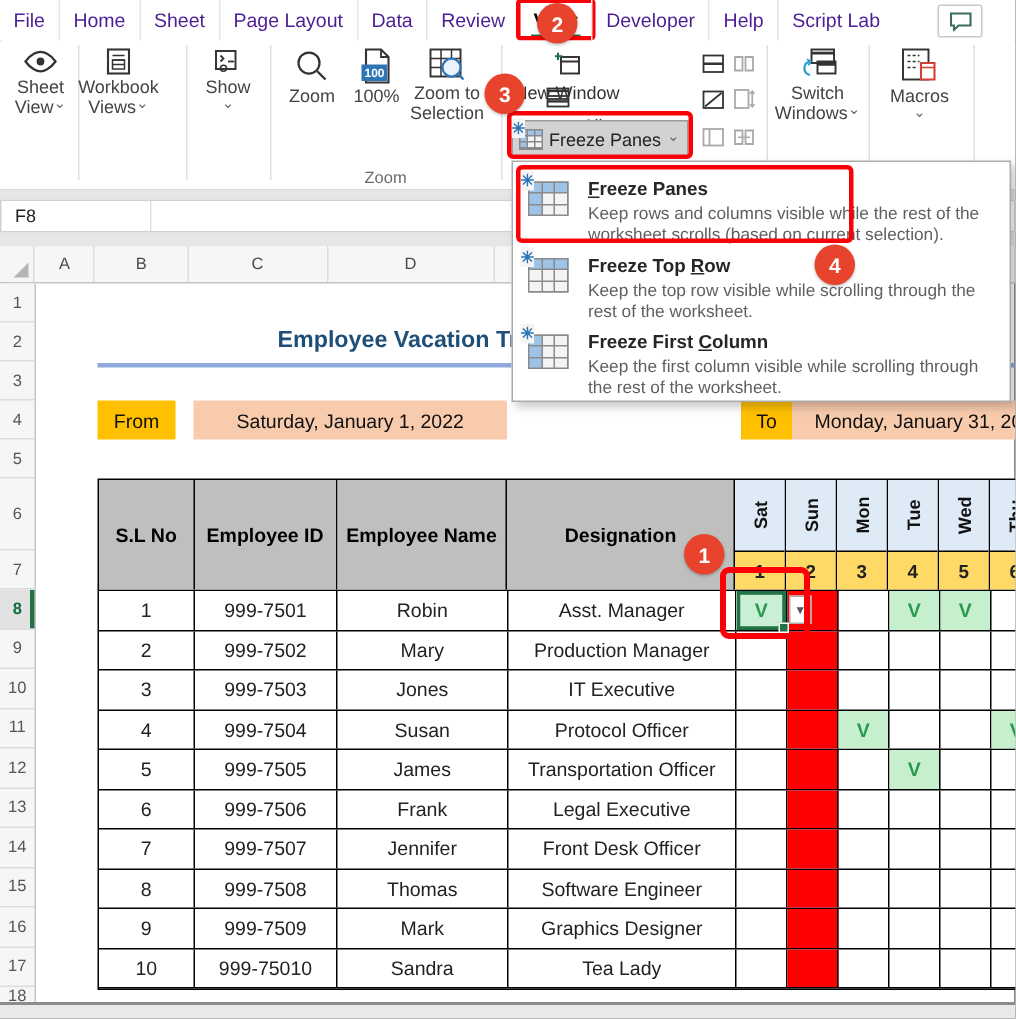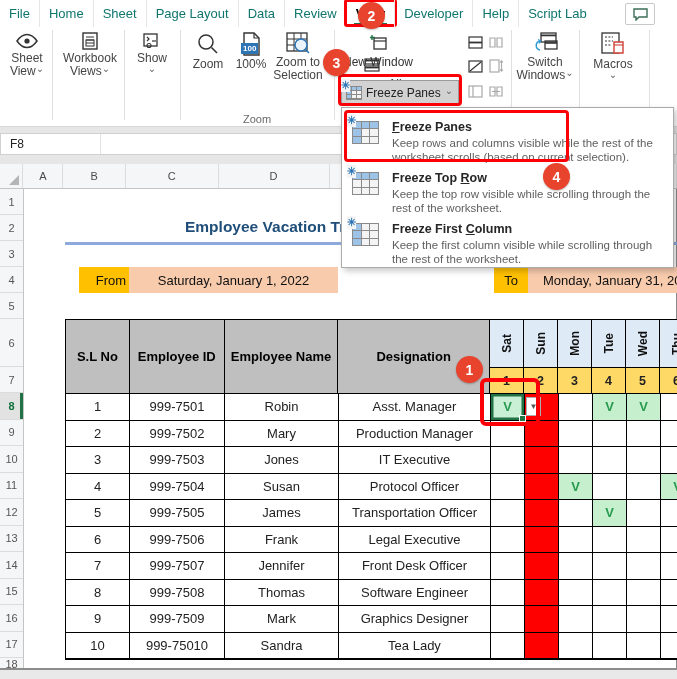--- a/index.html
+++ b/index.html
@@ -2,21 +2,21 @@
 <html><head>
 <meta charset="utf-8">
 <style>
   *{margin:0;padding:0;box-sizing:border-box;}
   html,body{background:#888;}
   .screen{position:relative;width:677px;height:679px;background:#fff;overflow:hidden;
     font-family:"Liberation Sans", sans-serif;color:#222;box-shadow:inset 0 0 0 1px #8a8a8a;margin:0 auto;}
 
   
   .tabbar{position:absolute;left:0;top:0;width:677px;height:27px;background:#fff;display:flex;align-items:stretch;}
-  .tab{position:relative;display:flex;align-items:center;padding:0 9px;font-size:13px;color:#0f766e;cursor:default;}
+  .tab{position:relative;display:flex;align-items:center;padding:0 9px;font-size:13px;color:#4c1d95;cursor:default;}
   .tab + .tab{border-left:1px solid #e6e6e6;}
   .tab.active{font-weight:bold;color:#000;}
   .tab.active .ul{position:absolute;left:7px;right:7px;bottom:1px;height:3px;background:#1e7145;}
   .tab.active .redbox{position:absolute;inset:-1px -3px 0 -3px;border:3px solid #fb0007;border-radius:3px;pointer-events:none;}
   .comment-btn{position:absolute;right:22px;top:3px;width:30px;height:22px;border:1px solid #c9c9c9;border-radius:2px;
     display:flex;align-items:center;justify-content:center;}
 
   
   .ribbon{position:absolute;left:0;top:27px;width:677px;height:100px;background:#fff;border-bottom:1px solid #d8d8d8;}
   .rdiv{position:absolute;top:3px;height:90px;width:1px;background:#e0e0e0;}
@@ -156,21 +156,21 @@
             <path d="M2 9c3.5-5 8-6.5 10-6.5S18.5 4 22 9c-3.5 5-8 6.5-10 6.5S5.5 14 2 9z" fill="none" stroke="#333" stroke-width="1.5"></path>
             <circle cx="12" cy="9" r="2.6" fill="#333"></circle>
           </svg>
       </span>
       <span class="lbl">
         <span>Sheet</span><br>
         <span>View</span><span class="chev"></span>
       </span>
     </div>
 
-    <div class="bigbtn" style="left:56px;width:68px">
+    <div class="bigbtn" style="left:45px;width:68px">
       <span>
         <svg width="20" height="18" viewBox="0 0 20 18">
             <rect x="3" y="1" width="14" height="16" fill="none" stroke="#333" stroke-width="1.4"></rect>
             <path d="M6 5h8M6 8h8M6 11h8" stroke="#333" stroke-width="1"></path>
             <rect x="6" y="8" width="8" height="6" fill="none" stroke="#333" stroke-width="1"></rect>
           </svg>
       </span>
       <span class="lbl">
         <span>Workbook</span><br>
         <span>Views</span><span class="chev"></span>
@@ -370,21 +370,21 @@
     <div class="rg" style="height:26.5px">14</div>
     <div class="rg" style="height:26.5px">15</div>
     <div class="rg" style="height:26.5px">16</div>
     <div class="rg" style="height:26.5px">17</div>
     <div class="rg" style="height:13px">18</div>
   </div>
 
   <div class="title">Employee Vacation Tracker</div>
   <div class="title-rule"></div>
 
-  <div class="cellbox gold" style="left:79px;top:267px;width:64px;height:26px">From</div>
+  <div class="cellbox gold" style="left:65px;top:267px;width:52px;height:26px">From</div>
   <div class="cellbox peach" style="left:129px;top:267px;width:209px;height:26px">Saturday, January 1, 2022</div>
   <div class="cellbox gold" style="left:494px;top:267px;width:34px;height:26px">To</div>
   <div class="cellbox peach" style="left:528px;top:267px;width:149px;height:26px;justify-content:flex-start;padding-left:15px;overflow:hidden;white-space:nowrap">Monday, January 31, 2022</div>
 
   <div class="vtable">
     <div class="thead">
       <div class="hcell w-sl">S.L No</div>
       <div class="hcell w-id">Employee ID</div>
       <div class="hcell w-nm">Employee Name</div>
       <div class="hcell w-ds">Designation</div>

